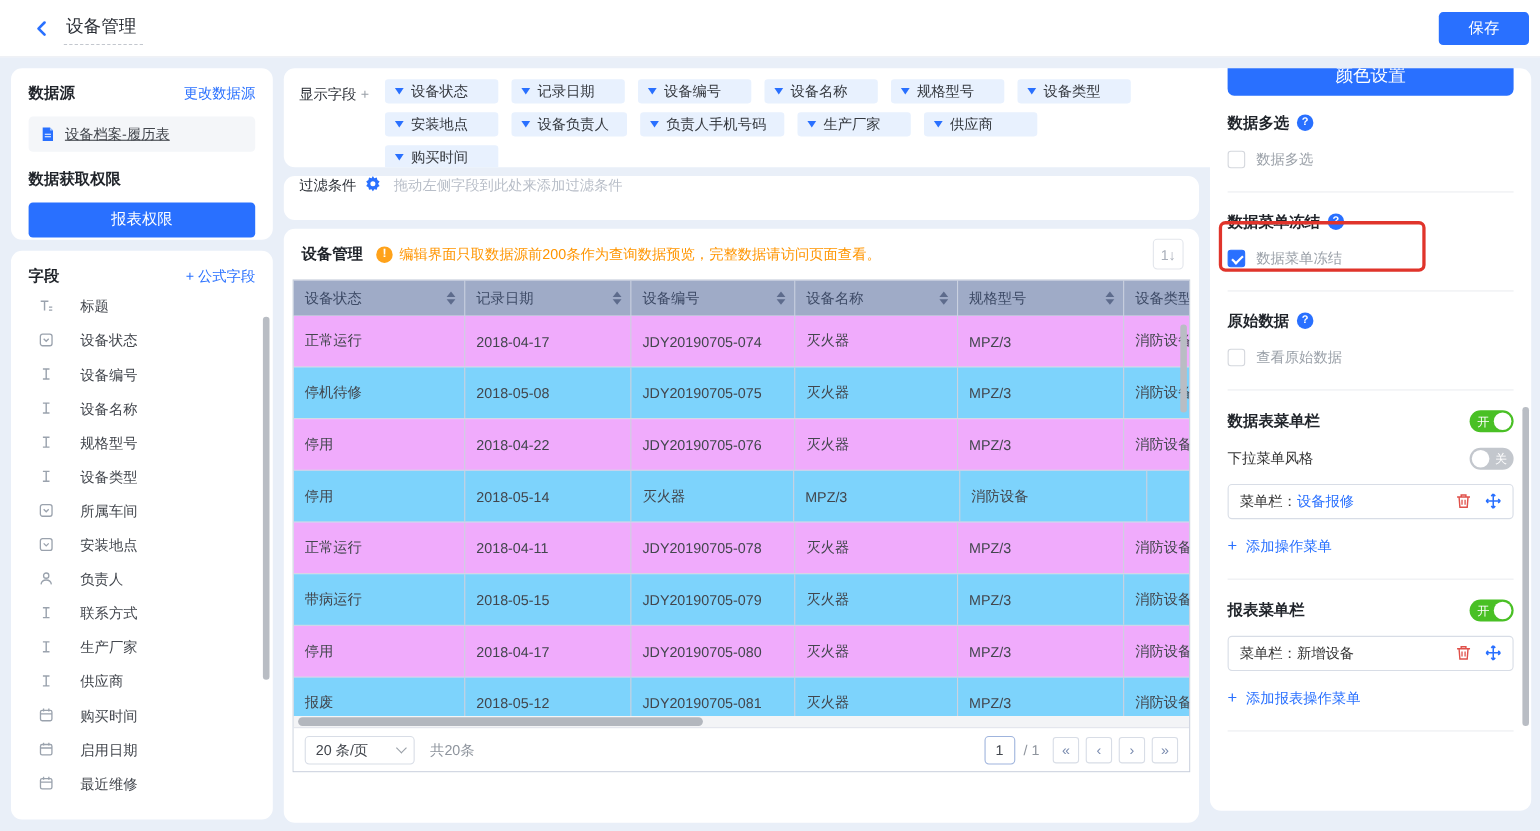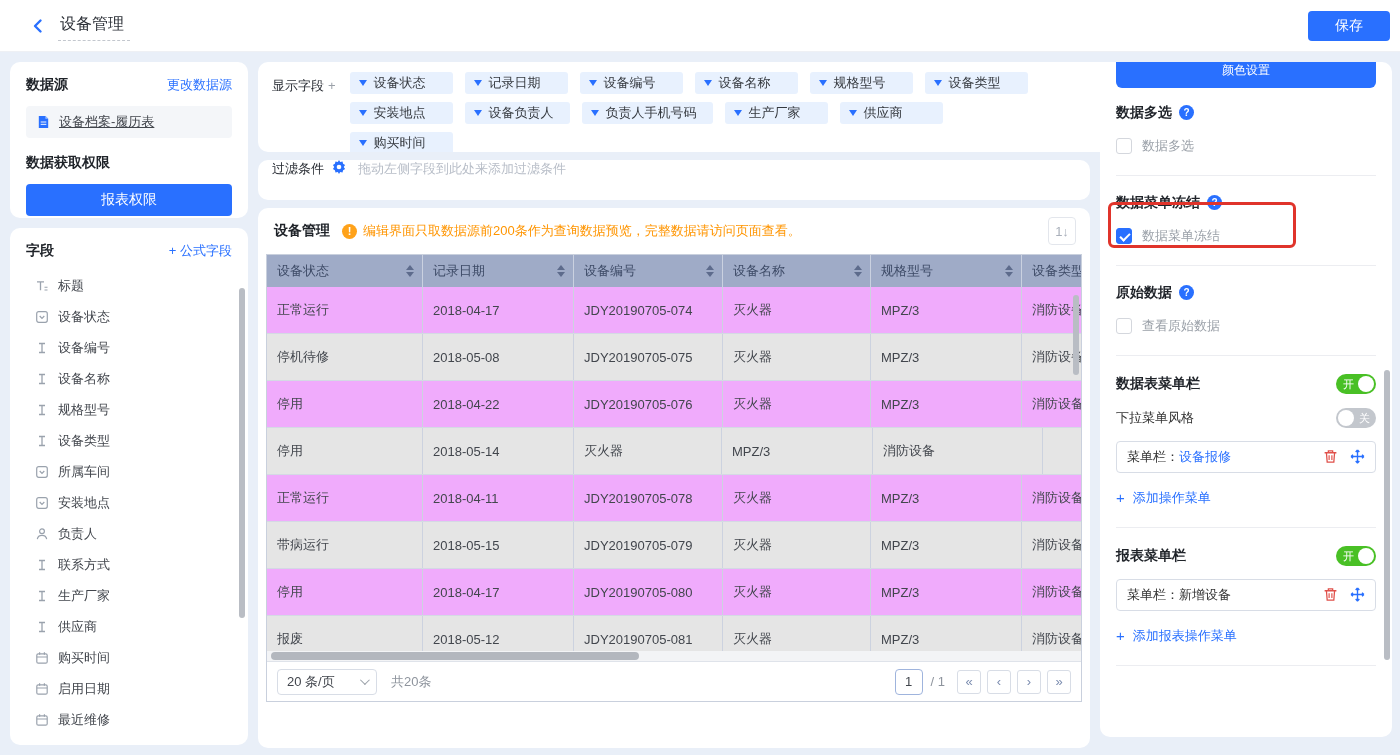--- a/index.html
+++ b/index.html
@@ -20,21 +20,21 @@
   
   #panel-datasource { left:10px; top:62px; width:238px; height:156px; padding:14px 16px; }
   #panel-fields { left:10px; top:228px; width:238px; height:517px; padding:14px 16px; overflow:hidden; }
   .sec-head { display:flex; justify-content:space-between; align-items:center; }
   .sec-head b { font-size:14px; color:#1f2329; }
   .blue-link { color:#2970ff; cursor:pointer; font-size:13px; }
   .ds-item { margin-top:12px; height:32px; background:#f4f6f9; border-radius:4px; display:flex; align-items:center; padding:0 10px; gap:8px; color:#42464d;text-decoration:underline; }
   .perm-title { margin-top:16px; font-size:14px; font-weight:bold; color:#1f2329; }
   .perm-btn { margin-top:12px; width:100%; height:32px; background:#2970ff; color:#fff; border:none; border-radius:4px; font-size:14px; cursor:pointer; }
   .field-list { margin-top:10px; }
-  .field-item { height:31px; display:flex; align-items:center; gap:9px; padding-left:8px; color:#42464d; cursor:grab; border-radius:4px; }
+  .field-item { height:31px; display:flex; align-items:flex-start; gap:24px; padding-left:8px; color:#42464d; cursor:grab; border-radius:4px; }
   .ficon { width:15px; height:15px; display:flex; align-items:center; justify-content:center; }
   
   .v-thumb { position:absolute; width:6px; border-radius:3px; background:#b9bdc4; }
   
   #panel-display { left:258px; top:62px; width:896px; height:90px; padding:10px 14px; overflow:hidden; }
   .display-wrap { display:flex; gap:14px; }
   .display-label { margin-top:5px; white-space:nowrap; color:#2b2f36; font-size:13px; }
   .plus-gray { color:#9aa0a8; margin-left:4px; }
   .chip-row { display:flex; gap:12px; margin-bottom:8px; }
   .chip { display:inline-flex; align-items:center; gap:7px; background:#e8f1fe; border-radius:3px; height:22px; padding:0 16px 0 9px; min-width:103px; color:#35393f; cursor:pointer; white-space:nowrap; }
@@ -50,37 +50,37 @@
   .sort-box { position:absolute; right:14px; top:9px; width:28px; height:28px; border:1px solid #e3e6ec; border-radius:4px; background:#fff; color:#a9afba; font-size:13px; display:flex; align-items:center; justify-content:center; cursor:pointer; }
   .table-box { position:relative; margin:0 8px; border:1px solid #c9d0dd; background:#fff; }
   .t-header { display:flex; height:32px; background:#9fabc7; overflow:hidden; }
   .th { flex:0 0 auto; display:flex; align-items:center; justify-content:space-between; padding:0 8px 0 10px; color:#3d4a66; border-right:1px solid rgba(255,255,255,.45); cursor:pointer; }
   .th:last-child { border-right:none; }
   .sorter { display:flex; flex-direction:column; gap:2px; }
   .tri-up { width:0; height:0; border-left:4px solid transparent; border-right:4px solid transparent; border-bottom:5px solid #5d6b8c; }
   .tri-down { width:0; height:0; border-left:4px solid transparent; border-right:4px solid transparent; border-top:5px solid #5d6b8c; }
   .t-body { height:364px; overflow:hidden; }
   .tr { display:flex; height:47px; background:#f0abfc; border-bottom:1px solid #d4d9e4; }
-  .tr.alt { background:#e5e5e5; }
+  .tr.alt { background:#7dd3fc; }
   .td { flex:0 0 auto; display:flex; align-items:center; padding:0 10px; color:#42464d; border-right:1px solid #ccd2df; overflow:hidden; white-space:nowrap; }
   .h-scroll { position:relative; height:10px; background:#f3f4f6; }
   .h-thumb { position:absolute; left:4px; top:1px; width:368px; height:8px; border-radius:4px; background:#b3b7be; }
   .table-v-thumb { position:absolute; right:2px; top:40px; height:80px; }
   .pager { height:40px; display:flex; align-items:center; justify-content:space-between; padding:0 10px; border-top:1px solid #dfe3ea; background:#fff; }
   .pager-left { display:flex; align-items:center; gap:14px; }
   .size-select { width:100px; height:26px; border:1px solid #d8dde6; border-radius:4px; display:flex; align-items:center; justify-content:space-between; padding:0 9px; color:#42464d; cursor:pointer; background:#fff; }
   .sel-caret { width:7px; height:7px; border-right:1.4px solid #9aa0a8; border-bottom:1.4px solid #9aa0a8; transform:rotate(45deg) translateY(-2px); }
   .total-count { color:#8e949d; }
   .pager-right { display:flex; align-items:center; gap:6px; }
   .page-input { width:28px; height:26px; border:1px solid #9fb4dd; border-radius:4px; display:flex; align-items:center; justify-content:center; color:#42464d; background:#fff; }
   .page-sep { color:#8e949d; margin:0 6px 0 2px; }
   .nav-btn { width:24px; height:24px; border:1px solid #d8dde6; border-radius:3px; background:#fff; color:#7c8db0; font-size:13px; display:flex; align-items:center; justify-content:center; cursor:pointer; }
   
   #panel-settings { left:1100px; top:62px; width:292px; height:675px; padding:0 16px; overflow:hidden; }
-  .color-btn { margin-top:-14px; width:100%; height:34px; background:#2970ff; color:#fff; border:none; border-radius:6px; font-size:12px; cursor:pointer; }
+  .color-btn { margin-top:-14px; width:100%; height:34px; background:#2970ff; color:#fff; border:none; border-radius:6px; font-size:16px; cursor:pointer; }
   .section { position:relative; padding:18px 0 20px; border-bottom:1px solid #ecedf1; }
   .section.first { padding-top:16px; }
   .sec-title-row { display:flex; align-items:center; justify-content:space-between; }
   .sec-title { display:flex; align-items:center; gap:7px; font-size:14px; font-weight:bold; color:#1f2329; }
   .help-ic { width:15px; height:15px; border-radius:50%; background:#2970ff; color:#fff; font-size:10px; font-weight:bold; display:flex; align-items:center; justify-content:center; cursor:pointer; }
   .cb-row { margin-top:15px; display:flex; align-items:center; gap:10px; color:#9aa0a8; cursor:pointer; }
   .cb { width:16px; height:16px; border:1px solid #d4d7dd; border-radius:3px; background:#fff; position:relative; flex:0 0 auto; }
   .cb.checked { background:#2970ff; border-color:#2970ff; }
   .cb.checked::after { content:""; position:absolute; left:5px; top:2px; width:4px; height:8px; border-right:2px solid #fff; border-bottom:2px solid #fff; transform:rotate(45deg); }
   .annotation-box { position:absolute; left:-8px; top:26px; width:188px; height:46px; border:3px solid #e0342b; border-radius:6px; pointer-events:none; }

